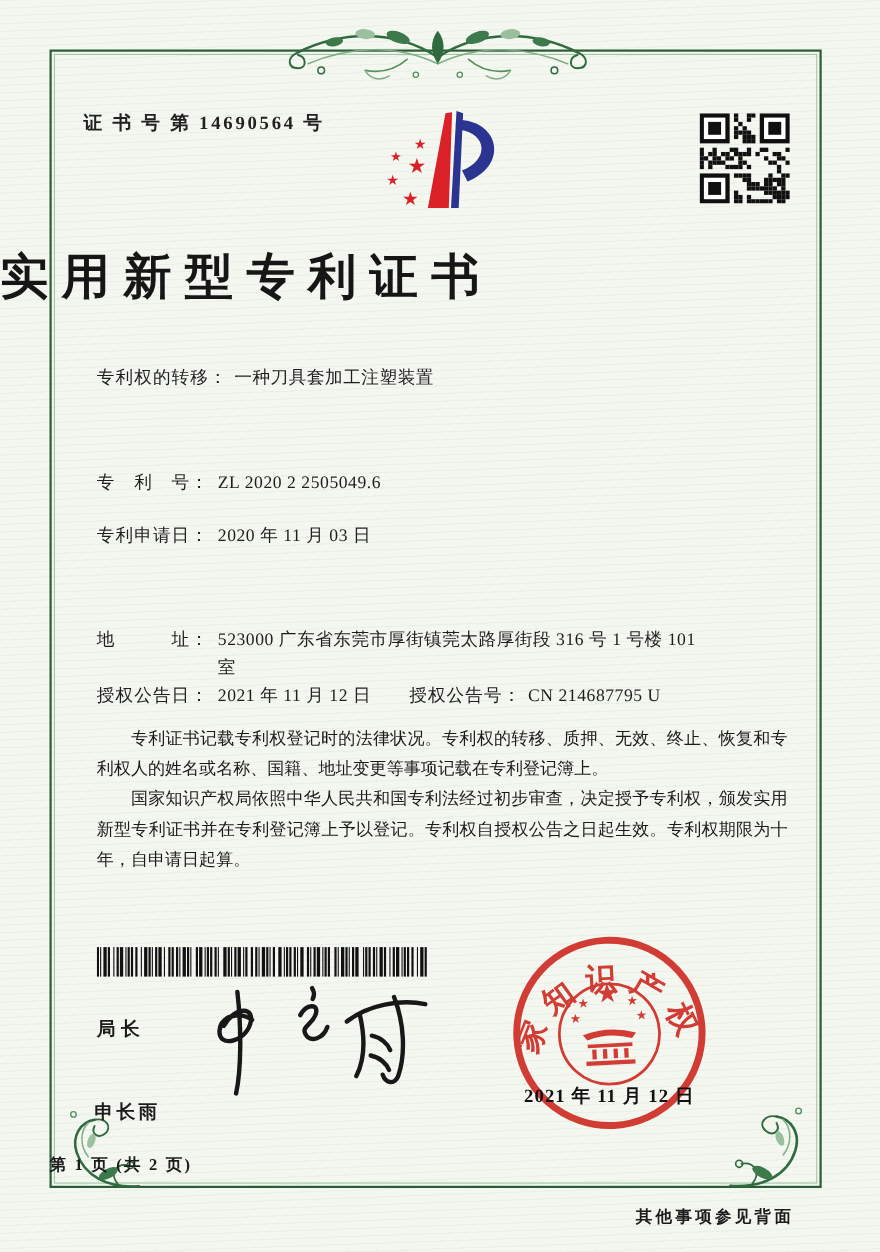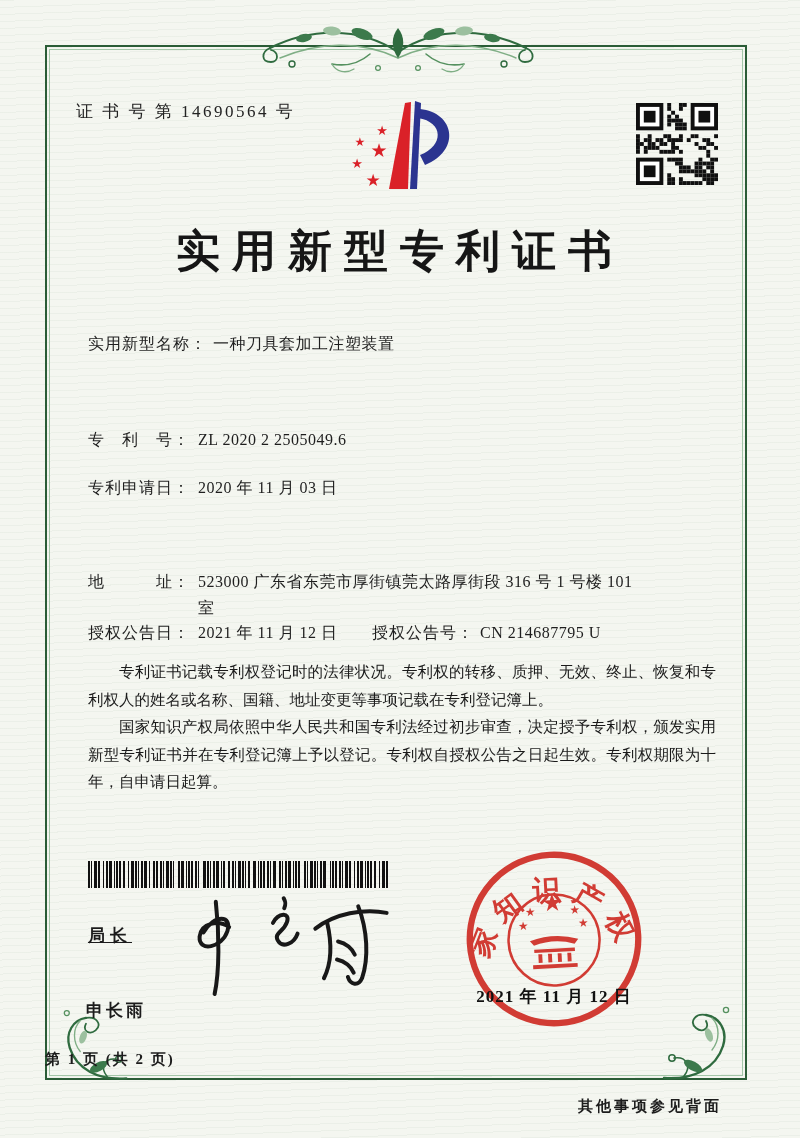--- a/index.html
+++ b/index.html
@@ -28,47 +28,47 @@
     position:absolute;left:45px;top:45px;width:702px;height:1035px;
     border:2.5px solid var(--border_green);
   }
   .frame::before{
     content:"";position:absolute;left:2px;top:2px;right:2px;bottom:2px;
     border:1px solid var(--border_green_light);
   }
   .ornament{position:absolute;pointer-events:none;}
   .cert-no{
     position:absolute;left:76px;top:100px;
-    font-size:17px;font-weight:400;letter-spacing:2.5px;color:#222;
+    font-size:17px;font-weight:700;letter-spacing:2.5px;color:#222;
   }
   .logo{position:absolute;left:330px;top:94px;width:132px;height:108px;}
   .qr{position:absolute;left:636px;top:103px;width:82px;height:82px;}
   .title{
-    position:absolute;left:0;top:222px;width:800px;text-align:center;
+    position:absolute;left:0;top:222px;width:800px;text-align:left;
     font-size:44px;font-weight:700;letter-spacing:12px;color:#161616;
   }
   .fld{
     position:absolute;left:88px;width:640px;
     font-size:16px;font-weight:500;color:#1e1e1e;line-height:26px;
   }
   .fld .lbl{display:inline-block;min-width:104px;white-space:nowrap;letter-spacing:1px;vertical-align:top;}
   .fld .val{display:inline-block;margin-left:6px;letter-spacing:0.5px;vertical-align:top;}
   .r0{top:331px}.r1{top:379px}.r2{top:427px}
   .r3{top:475px}.r4{top:522px}.r5{top:569px}.r6{top:620px}
   .r5 .val{width:435px;}
   .pair2{position:absolute;left:284px;top:0;}
   .pair2 .lbl{min-width:0;}
   .legal{
     position:absolute;left:88px;top:658px;width:628px;
     font-size:15.5px;line-height:27.5px;font-weight:500;color:#1a1a1a;
     text-align:justify;
   }
   .legal p{text-indent:2em;}
   .barcode{position:absolute;left:88px;top:861px;width:306px;height:27px;}
-  .officer-title{position:absolute;left:88px;top:924px;font-size:17px;font-weight:600;letter-spacing:5px;text-decoration:underline;}
+  .officer-title{position:absolute;left:88px;top:924px;font-size:17px;font-weight:600;letter-spacing:5px;}
   .officer-name{position:absolute;left:86px;top:957px;font-size:17px;font-weight:600;letter-spacing:3px;margin-top:42px;}
   .signature{position:absolute;left:170px;top:886px;width:240px;height:112px;}
   .seal{position:absolute;left:462px;top:847px;width:184px;height:184px;opacity:0.93;transform:rotate(-3deg);}
   .seal-date{
     position:absolute;left:460px;top:985px;width:188px;text-align:center;
     font-size:17px;font-weight:700;letter-spacing:1px;color:#111;
   }
   .page-info{
     position:absolute;left:45px;top:1050px;width:622px;text-align:left;
     font-size:15px;font-weight:600;letter-spacing:2px;
@@ -275,21 +275,21 @@
         <rect x="62.476190476190474" y="7.809523809523809" width="11.714285714285714" height="11.714285714285714" fill="#101010"></rect>
         <rect x="0" y="54.666666666666664" width="27.333333333333332" height="27.333333333333332" fill="#101010"></rect>
         <rect x="3.9047619047619047" y="58.57142857142857" width="19.523809523809522" height="19.523809523809522" fill="#fff"></rect>
         <rect x="7.809523809523809" y="62.476190476190474" width="11.714285714285714" height="11.714285714285714" fill="#101010"></rect>
       </svg>
   </div>
 
   <h1 class="title">实用新型专利证书</h1>
 
   <div class="fld r0">
-    <span class="lbl">实用新型名称：</span><span class="val">一种刀具套加工注塑装置</span>
+    <span class="lbl">专利权的转移：</span><span class="val">一种刀具套加工注塑装置</span>
   </div>
   <div class="fld r2">
     <span class="lbl">专　利　号：</span><span class="val">ZL 2020 2 2505049.6</span>
   </div>
   <div class="fld r3">
     <span class="lbl">专利申请日：</span><span class="val">2020 年 11 月 03 日</span>
   </div>
   <div class="fld r5">
     <span class="lbl">地　　　址：</span><span class="val">523000 广东省东莞市厚街镇莞太路厚街段 316 号 1 号楼 101 室</span>
   </div>

